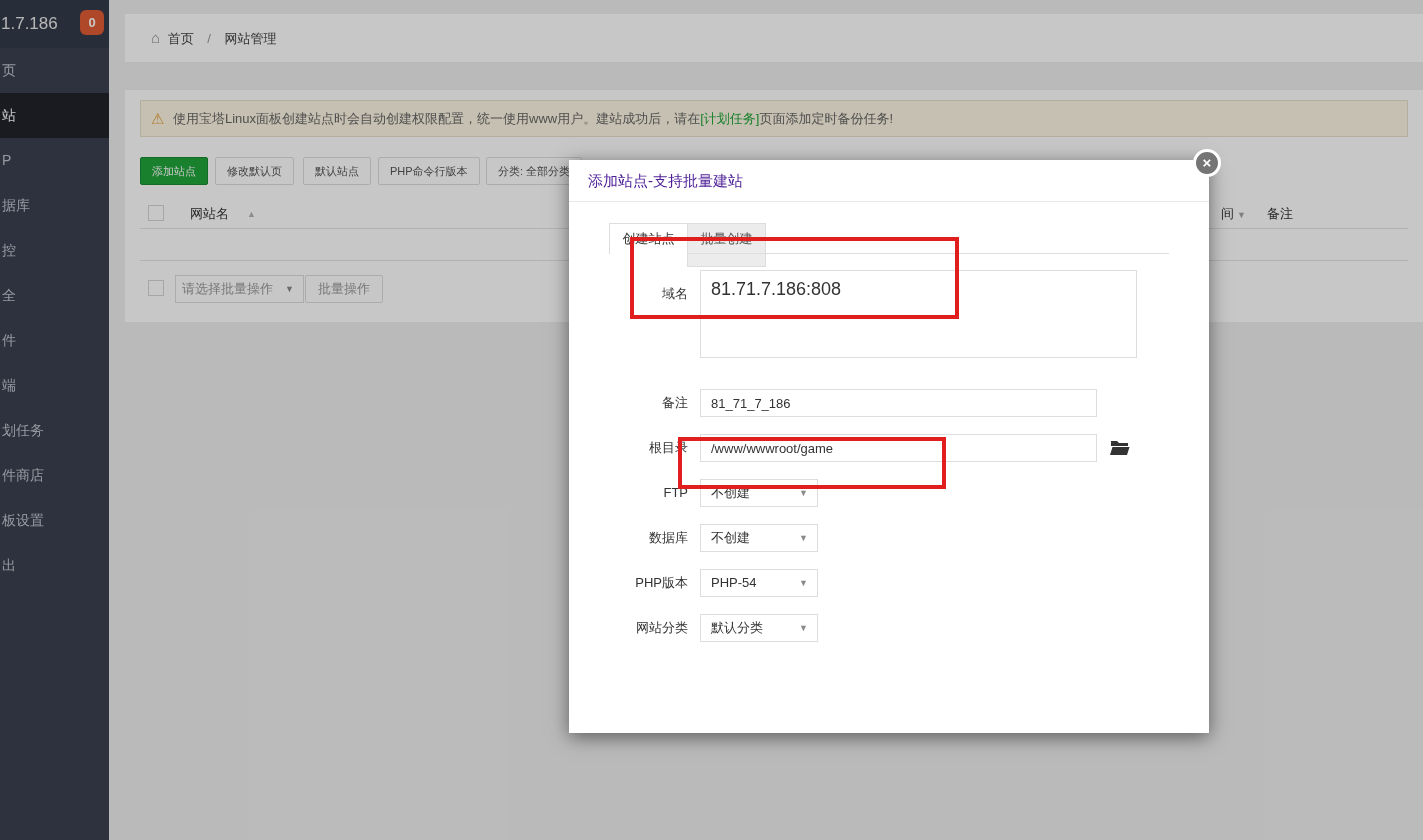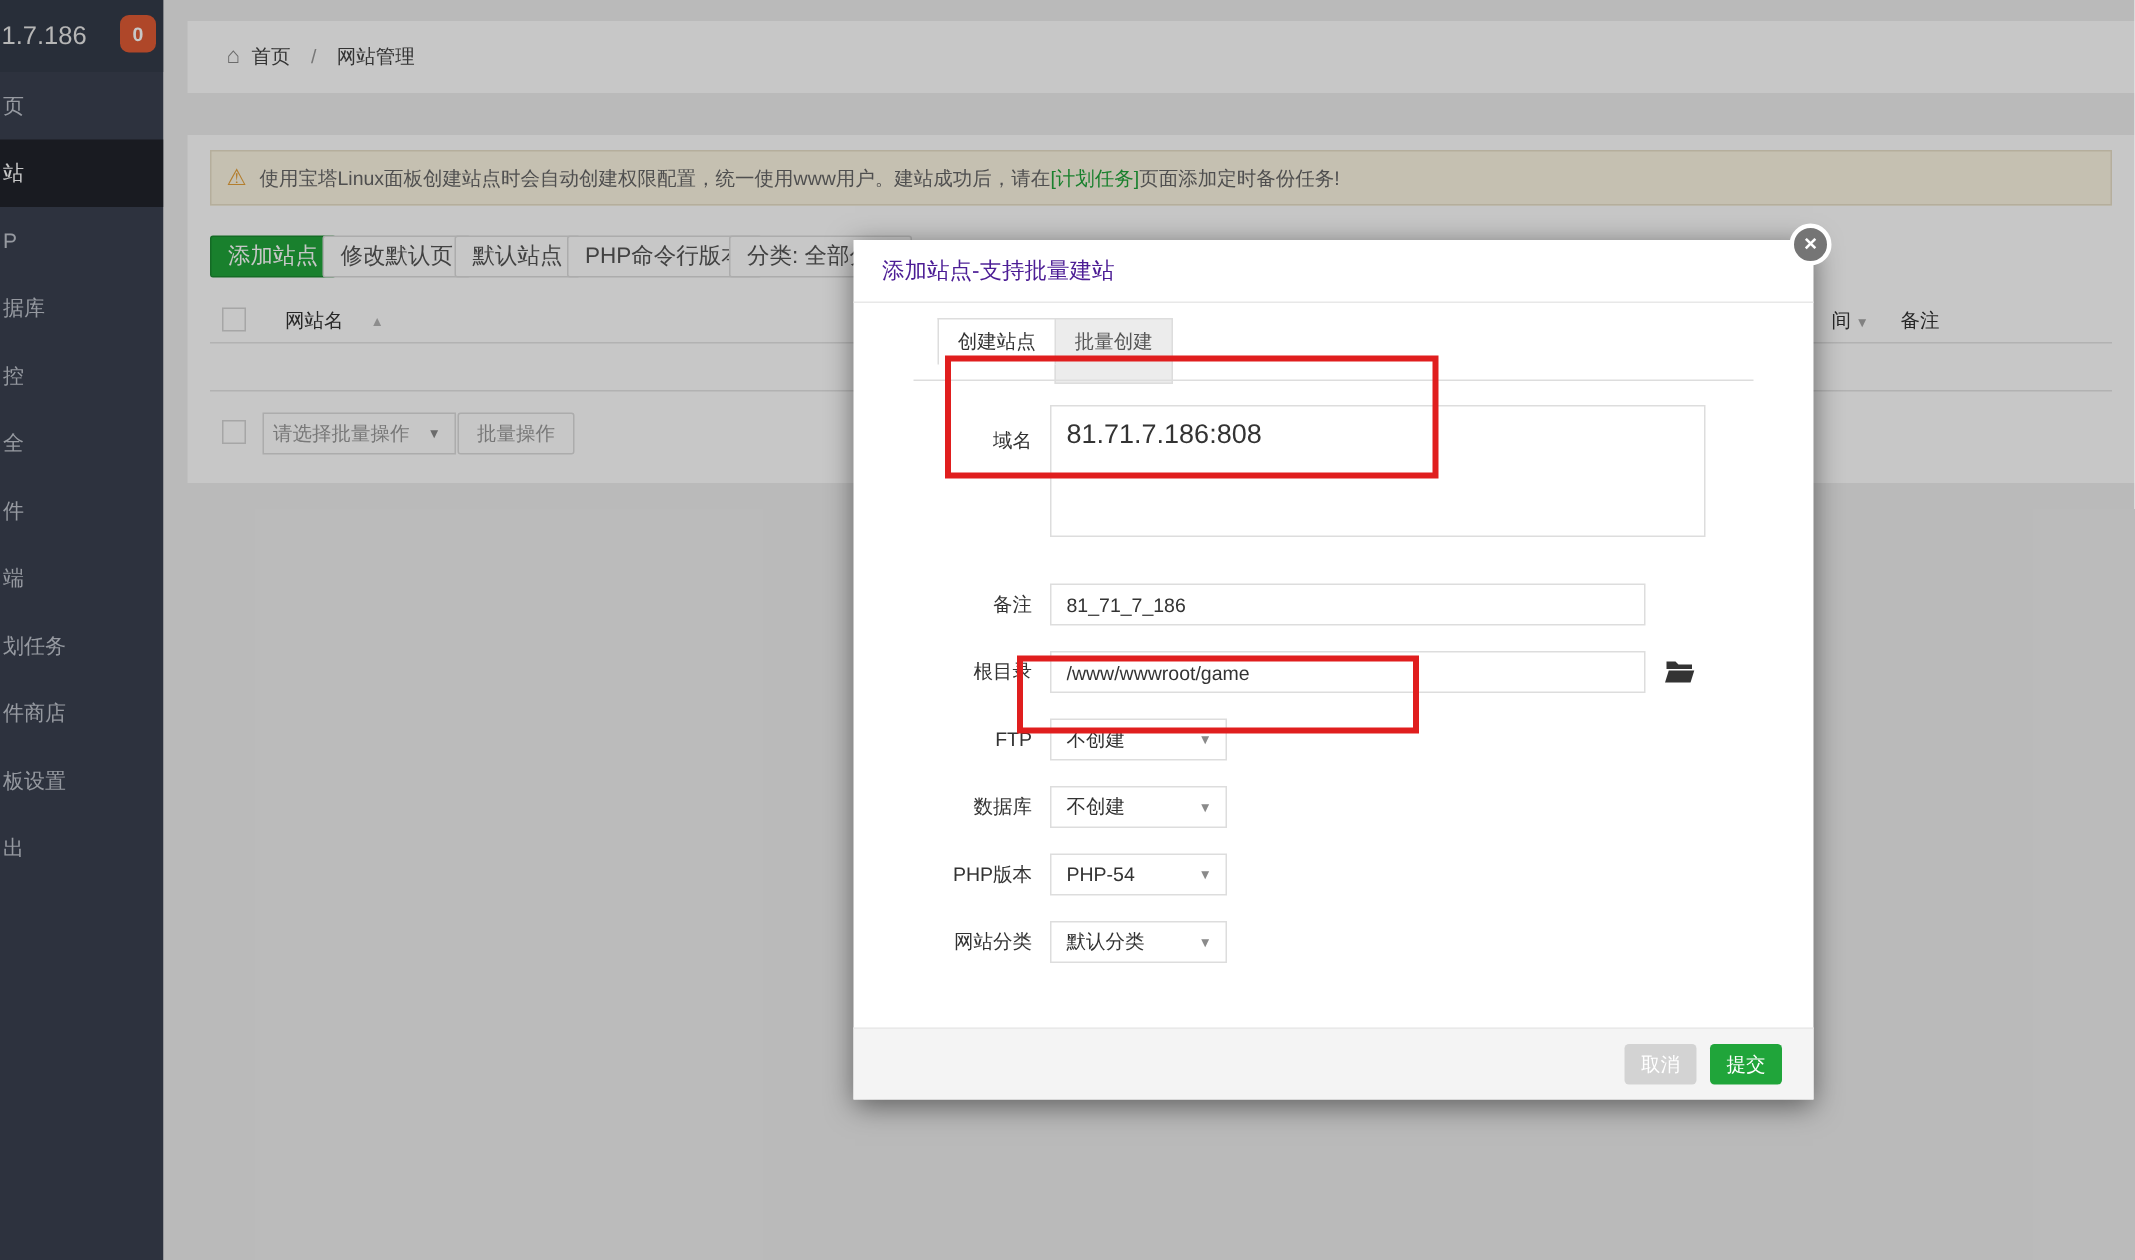--- a/index.html
+++ b/index.html
@@ -24,21 +24,21 @@
   .crumb-inner .home-ic { font-size:15px; color:#8a8a8a; margin-right:4px; }
   .crumb-sep { color:#9a9a9a; margin:0 10px; }
 
   .panel { position:absolute; left:16px; top:90px; width:1298px; height:232px; background:#fff; }
   .alert { position:absolute; left:15px; top:10px; width:1268px; height:37px; background:#fdf6e3;
     border:1px solid #e8dfc8; font-size:13px; color:#666; line-height:35px; padding-left:32px; }
   .alert .warn-ic { position:absolute; left:10px; top:0; color:#e6a23c; font-size:15px; }
   .alert .green-link { color:#20a53a; text-decoration:none; cursor:pointer; }
 
   .btn { display:inline-block; height:28px; line-height:26px; border:1px solid #ddd; background:#fff;
-    color:#555; font-size:15px; padding:0 11px; border-radius:2px; cursor:pointer; position:absolute; top:67px; }
+    color:#555; font-size:11px; padding:0 11px; border-radius:2px; cursor:pointer; position:absolute; top:67px; }
   .btn-green { background:#20a53a; border-color:#1a8a30; color:#fff; }
   .b1{left:15px;} .b2{left:90px;} .b3{left:178px;} .b4{left:253px;} .b5{left:361px;}
 
   .thead { position:absolute; left:15px; top:109px; width:1268px; height:30px; border-bottom:1px solid #e4e4e4; }
   .checkbox { position:absolute; width:16px; height:16px; border:1px solid #d5d5d5; background:#fff; cursor:pointer; }
   .cb1 { left:8px; top:6px; }
   .th-name { position:absolute; left:50px; top:0; line-height:30px; font-size:13px; color:#333; cursor:pointer; }
   .sort-asc { position:absolute; left:107px; top:0; line-height:30px; font-size:9px; color:#b5b5b5; }
   .th-right1 { position:absolute; left:1081px; top:0; line-height:30px; font-size:13px; color:#333; }
   .th-caret { position:absolute; left:1097px; top:1px; line-height:30px; font-size:9px; color:#a6a6a6; }
@@ -57,21 +57,21 @@
 
   
   .modal { position:absolute; left:569px; top:160px; width:640px; height:573px; background:#fff; z-index:10;
     box-shadow:0 4px 18px rgba(0,0,0,0.5); }
   .modal-head { position:relative; height:42px; border-bottom:1px solid #e8e8e8; }
   .modal-title { position:absolute; left:19px; top:0; line-height:42px; font-size:15px; color:#4c1d95; }
   .close-btn { position:absolute; left:1193px; top:149px; width:28px; height:28px; border:3px solid #fff;
     border-radius:50%; background:#757575; color:#fff; z-index:15; cursor:pointer;
     text-align:center; line-height:22px; font-size:15px; font-weight:bold; }
 
-  .tabs { position:absolute; left:40px; top:52px; height:31px;margin-left:16px; }
+  .tabs { position:absolute; left:40px; top:63px; height:31px; }
   .tab { float:left; width:79px; height:44px; line-height:29px; text-align:center; font-size:13px;
     border:1px solid #ddd; background:#ececec; color:#555; cursor:pointer; position:relative; }
   .tab.active { background:#fff; color:#333; height:31px; border-bottom:none; z-index:2; }
   .tab + .tab { margin-left:-1px; }
   .tab-line { position:absolute; left:40px; top:93px; width:560px; border-bottom:1px solid #ddd; }
 
   .f-label { position:absolute; left:29px; width:90px; text-align:right; font-size:13px; color:#333; line-height:28px; }
   .l-domain{top:120px;} .l-remark{top:229px;} .l-root{top:274px;} .l-ftp{top:319px;}
   .l-db{top:364px;} .l-php{top:409px;} .l-cat{top:454px;}
 
@@ -210,24 +210,20 @@
       <span>PHP-54</span>
       <span class="caret">▼</span>
     </div>
 
     <div class="f-label l-cat">网站分类</div>
     <div class="sel s-cat">
       <span>默认分类</span>
       <span class="caret">▼</span>
     </div>
 
-    <div class="modal-foot">
-      <div class="foot-btn cancel">取消</div>
-      <div class="foot-btn submit">提交</div>
-    </div>
   </div>
 
   <div class="close-btn">
     <span>×</span>
   </div>
 
   <div class="red-rect rr1"></div>
   <div class="red-rect rr2"></div>
 
 </div>

